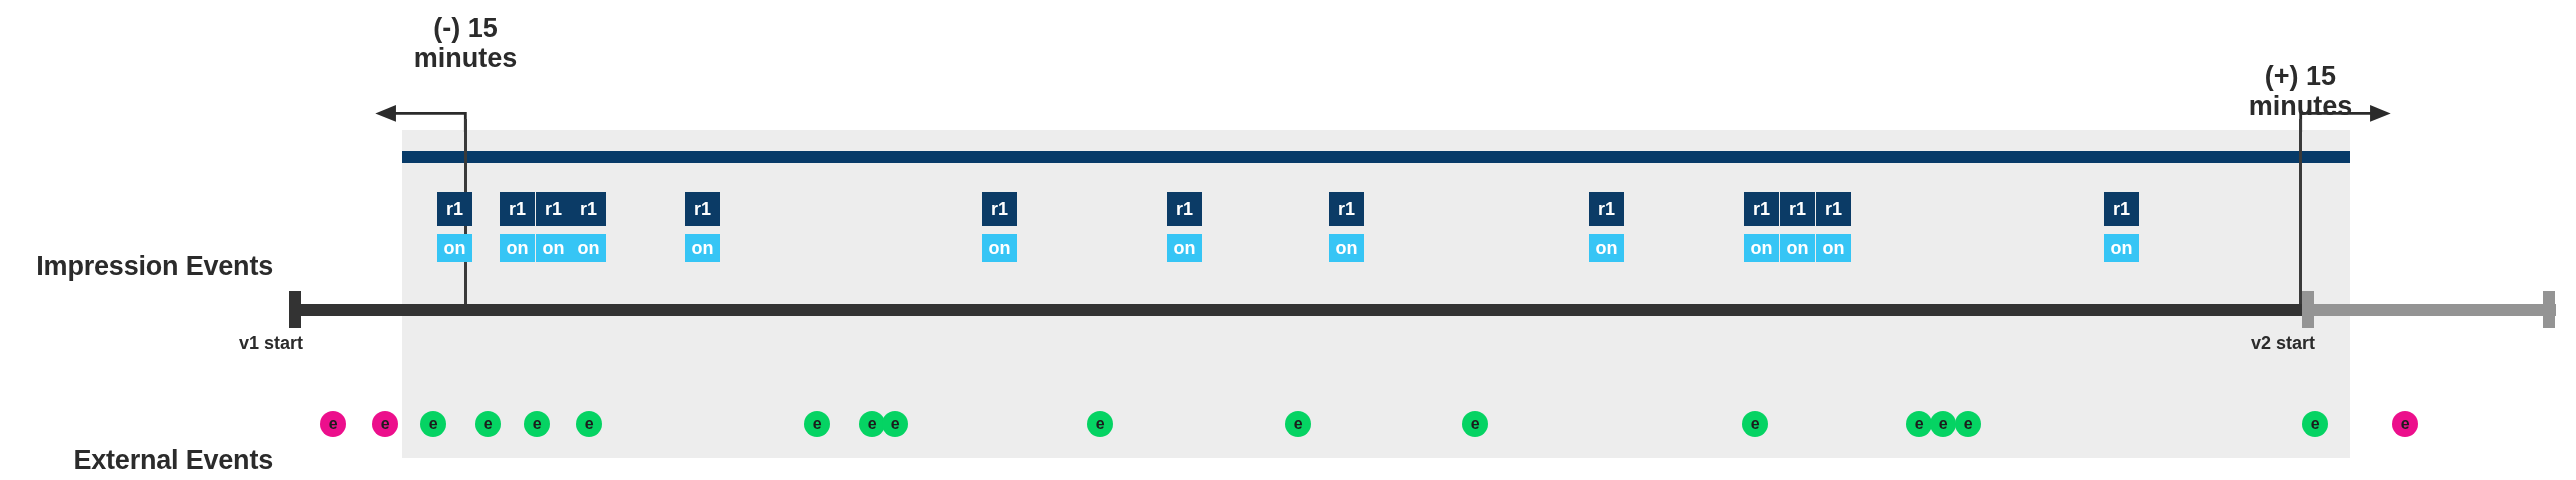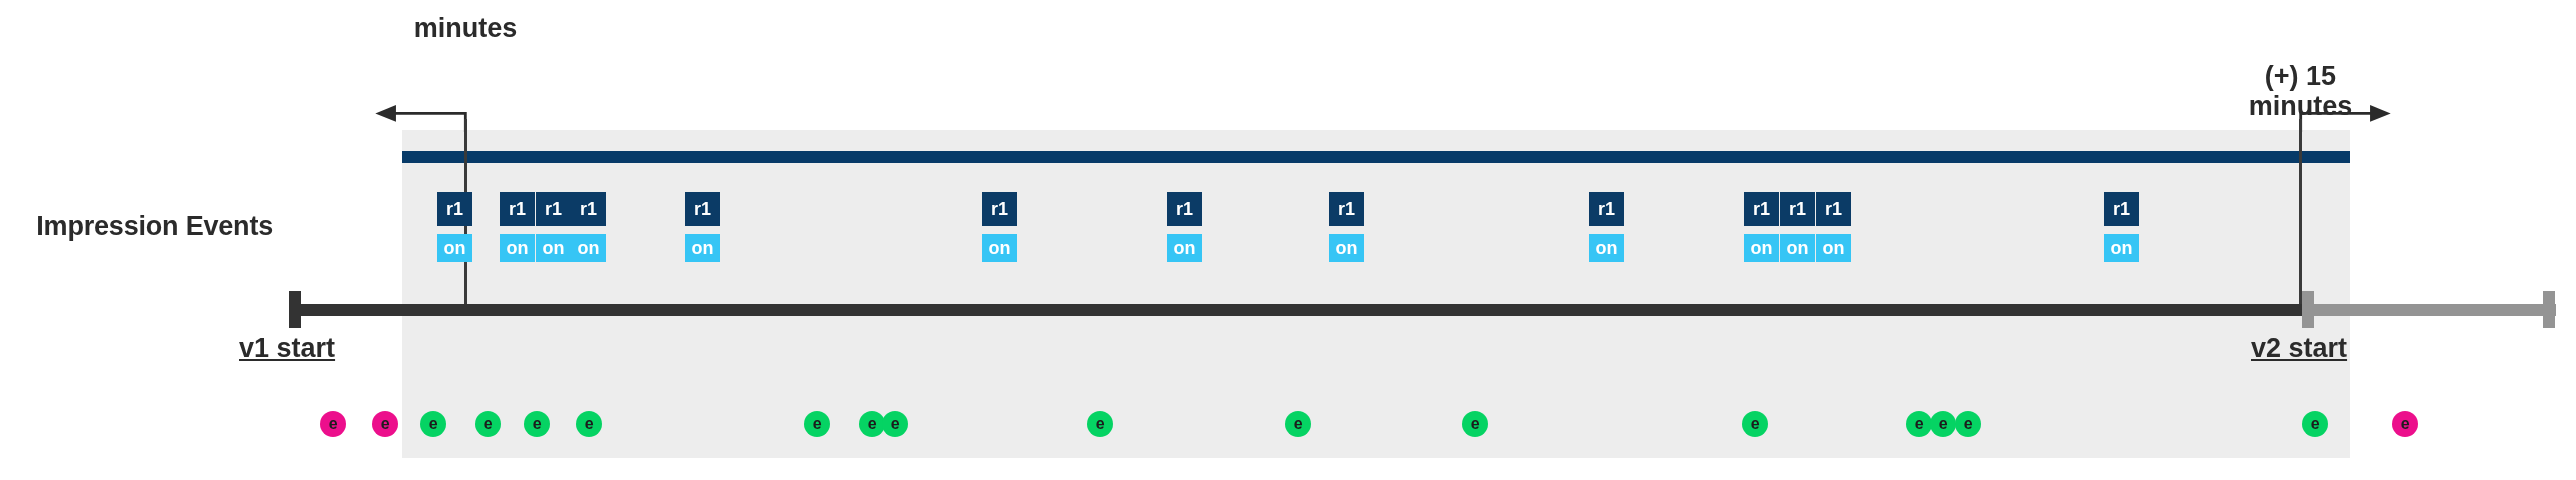--- a/index.html
+++ b/index.html
@@ -33,20 +33,21 @@
 
   
   .row-label {
     position: absolute;
     color: #2b2b2b;
     font-size: 27px;
     font-weight: 700;
     letter-spacing: -0.2px;
     white-space: nowrap;
     text-align: right;
+    margin-top: 40px;
   }
 
   
   .callout {
     position: absolute;
     color: #2b2b2b;
     font-size: 27px;
     font-weight: 700;
     line-height: 1.12;
     text-align: center;
@@ -78,24 +79,23 @@
     position: absolute;
     width: 12.3px;
     height: 37px;
   }
   .tl-cap.v1 { background: #333333; }
   .tl-cap.v2 { background: #949494; }
 
   .tl-caption {
     position: absolute;
     color: #2b2b2b;
-    font-size: 27px;
+    font-size: 18px;
     font-weight: 700;
     white-space: nowrap;
-    text-decoration: underline;
   }
 
   
   .chip {
     position: absolute;
     width: 35px;
     height: 34px;
     display: flex;
     align-items: center;
     justify-content: center;
@@ -128,22 +128,24 @@
 <body>
 
 <div id="canvas">
 
   <div class="window-band" style="left:402px; top:130px; width:1948px; height:328px;"></div>
 
   <div class="navy-rule" style="left:402px; top:151px; width:1948px; height:12.3px;"></div>
 
   <div class="row-label" style="left:0px; top:211px; width:273px;">Impression Events</div>
 
+  <div class="row-label" style="left:0px; top:405px; width:273px;">External Events</div>
 
   <div class="callout" style="left:338px; top:13.2px; width:255px;">
+    <div>(-) 15</div>
     <div>minutes</div>
   </div>
 
   <svg class="elbow" style="left:373px; top:104px;" width="104" height="30" viewBox="0 0 110 32">
     <polyline points="98,30 98,10 22,10" fill="none" stroke="#2b2b2b" stroke-width="3"></polyline>
     <polygon points="2,10 24,1 24,19" fill="#2b2b2b"></polygon>
   </svg>
 
   <div class="callout" style="left:2173px; top:13.2px; width:255px;margin-top:48px;">
     <div>(+) 15</div>

